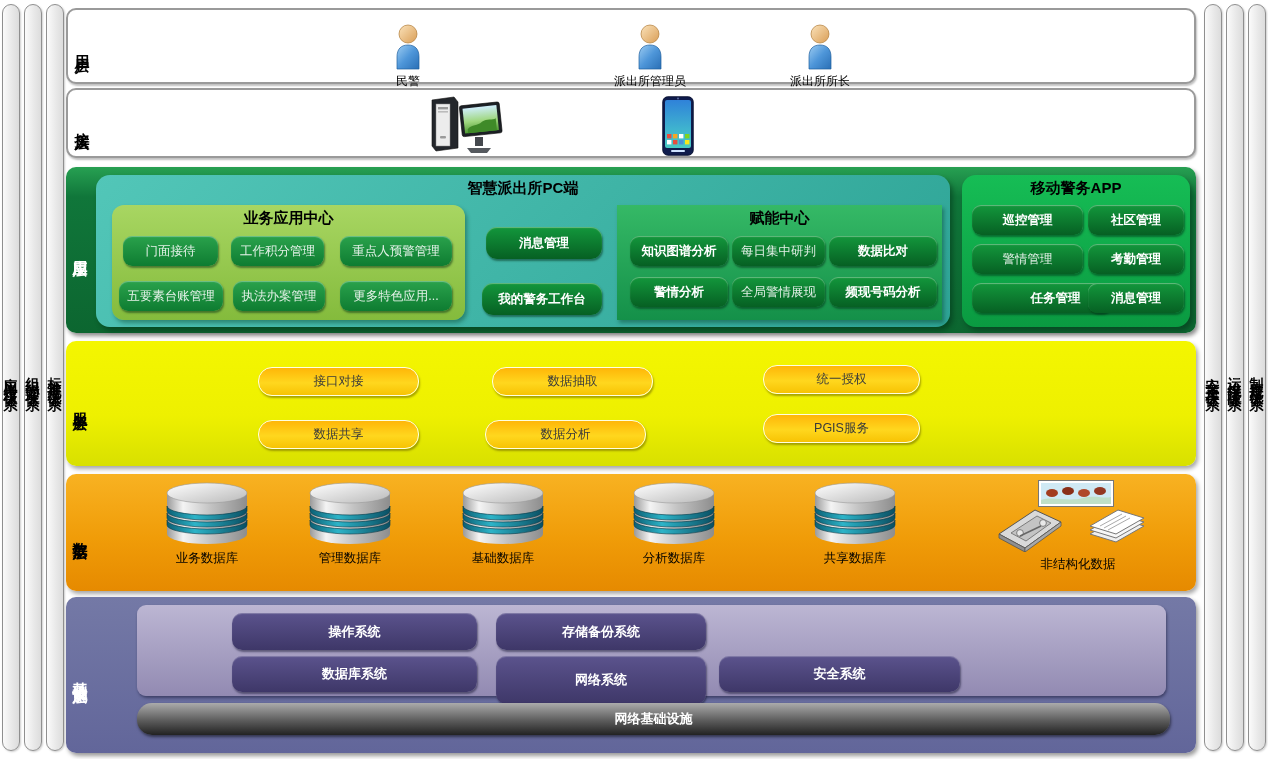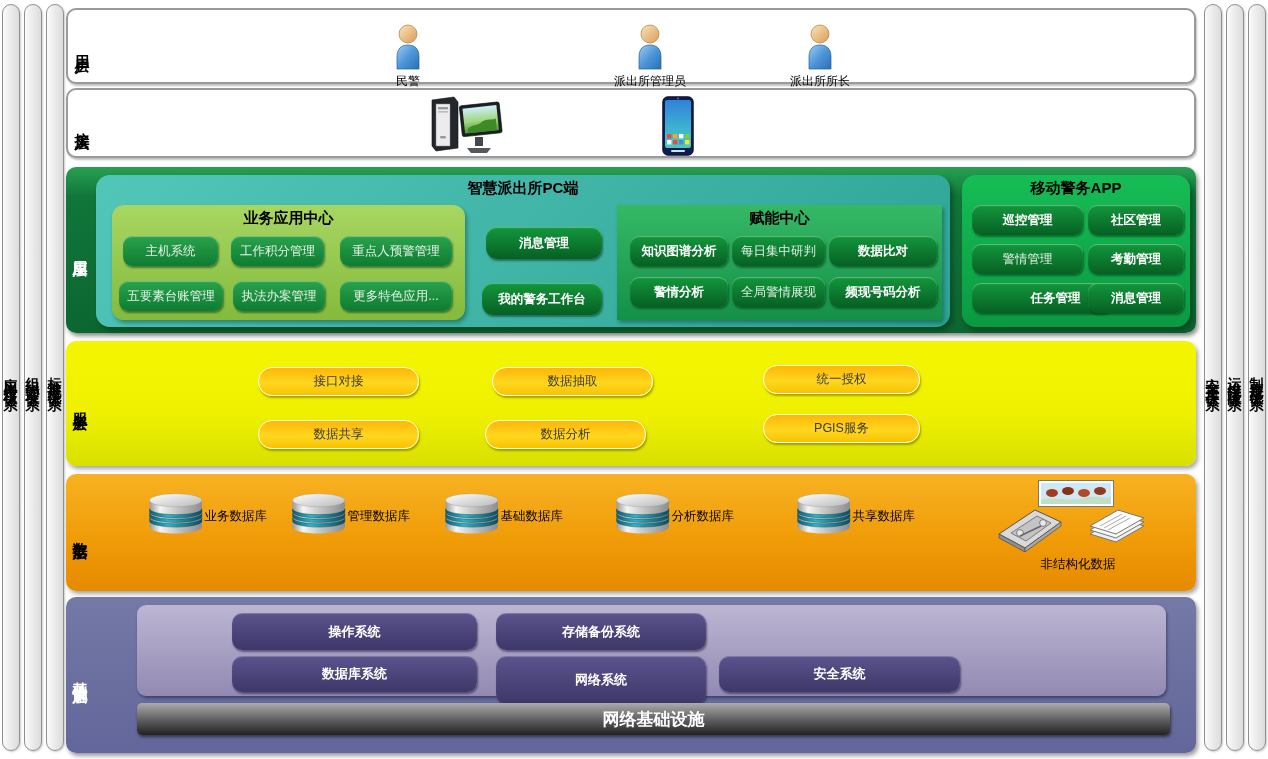--- a/index.html
+++ b/index.html
@@ -49,35 +49,35 @@
   .service-outer{background:linear-gradient(180deg,#f4f600 0%,#eef000 60%,#d8e000 100%);
             box-shadow:2px 3px 4px rgba(0,0,0,.35);}
   .sbtn{position:absolute;height:29px;border-radius:14px;box-sizing:border-box;
             display:flex;align-items:center;justify-content:center;
             background:linear-gradient(180deg,#ffb608 0%,#ffd71e 55%,#f7c303 100%);
             border:1px solid #ffffe0;box-shadow:1px 2px 2px rgba(110,100,0,.55);
             color:#3a3a3a;font-size:12.5px;white-space:nowrap;}
   
   .data-outer{background:linear-gradient(180deg,#f8b222 0%,#f09c08 55%,#e68a00 100%);
             box-shadow:2px 3px 4px rgba(0,0,0,.35);}
-  .db-group{position:absolute;width:120px;display:flex;flex-direction:row;align-items:center;}
+  .db-group{position:absolute;width:120px;display:flex;flex-direction:column;align-items:center;}
   .db-label{font-size:12.5px;color:#000;margin-top:4px;white-space:nowrap;}
   
   .infra-outer{background:linear-gradient(180deg,#757a a8,#686c9c);background:linear-gradient(180deg,#7479a6,#62669a);
             box-shadow:2px 3px 4px rgba(0,0,0,.4);}
   .infra-inner{position:absolute;left:71px;top:8px;width:1029px;height:91px;border-radius:9px;
             background:linear-gradient(180deg,#bcb6d3,#928ab2);box-shadow:1px 2px 3px rgba(20,20,50,.5);}
   .ibtn{position:absolute;height:37px;border-radius:10px;display:flex;align-items:center;justify-content:center;
             background:linear-gradient(180deg,#5b538d,#3e3768);
             box-shadow:inset 0 1px 1px rgba(255,255,255,.25),1px 2px 2px rgba(20,20,50,.5);
             color:#fff;font-size:13px;font-weight:bold;white-space:nowrap;}
-  .net-bar{position:absolute;left:71px;top:106px;width:1033px;height:32px;border-radius:5px;
+  .net-bar{position:absolute;left:71px;top:106px;width:1033px;height:32px;border-radius:15px;
             background:linear-gradient(180deg,#ababab 0%,#5c5c5c 55%,#222 100%);
             display:flex;align-items:center;justify-content:center;
-            color:#fff;font-size:17px;font-weight:bold;box-shadow:1px 2px 3px rgba(0,0,0,.5);}
+            color:#fff;font-size:13px;font-weight:bold;box-shadow:1px 2px 3px rgba(0,0,0,.5);}
 </style>
 </head>
 <body>
 
 <div class="canvas">
 
   <div class="side-bar" style="left:2px;">
       <span>应用考核体系</span>
     </div>
   <div class="side-bar" style="left:24px;">
@@ -187,21 +187,21 @@
   </div>
 
   <div class="layer app-outer" style="top:167px;height:166px;">
     <div class="layer-label" style="color:#fff;">应用层</div>
 
     <div class="pc-panel">
       <div class="panel-title">智慧派出所PC端</div>
 
       <div class="biz-panel">
         <div class="panel-title">业务应用中心</div>
-        <div class="gbtn light" style="left:11px;top:31px;width:95px;">主机系统</div>
+        <div class="gbtn light" style="left:11px;top:31px;width:95px;">门面接待</div>
         <div class="gbtn light" style="left:119px;top:31px;width:93px;">工作积分管理</div>
         <div class="gbtn light" style="left:228px;top:31px;width:112px;">重点人预警管理</div>
         <div class="gbtn light" style="left:7px;top:76px;width:104px;">五要素台账管理</div>
         <div class="gbtn light" style="left:121px;top:76px;width:92px;">执法办案管理</div>
         <div class="gbtn light" style="left:228px;top:76px;width:112px;">更多特色应用...</div>
       </div>
 
       <div class="gbtn dark" style="left:390px;top:52px;width:116px;height:32px;border-radius:11px;">消息管理</div>
       <div class="gbtn dark" style="left:386px;top:108px;width:120px;height:32px;border-radius:11px;">我的警务工作台</div>
 

